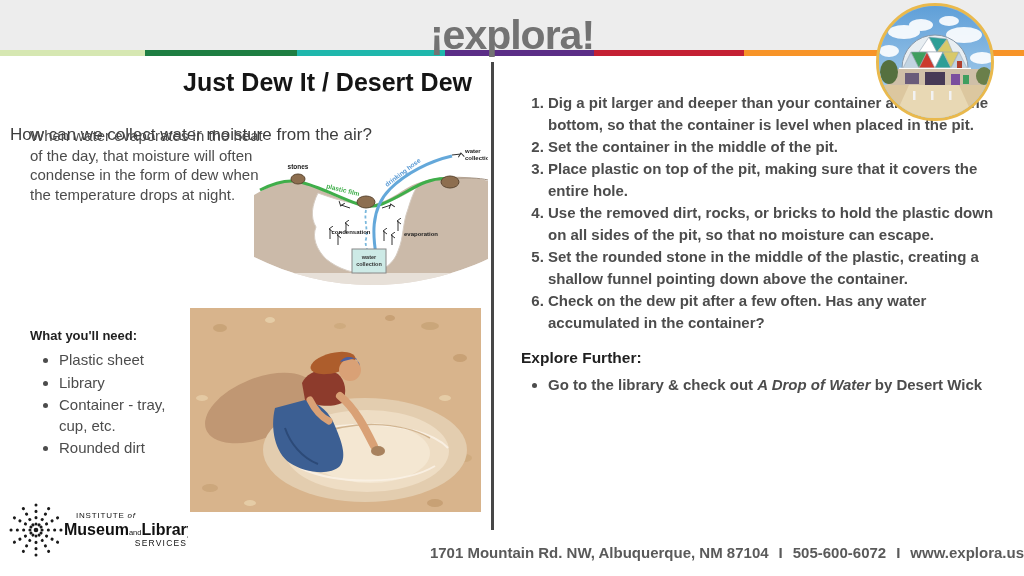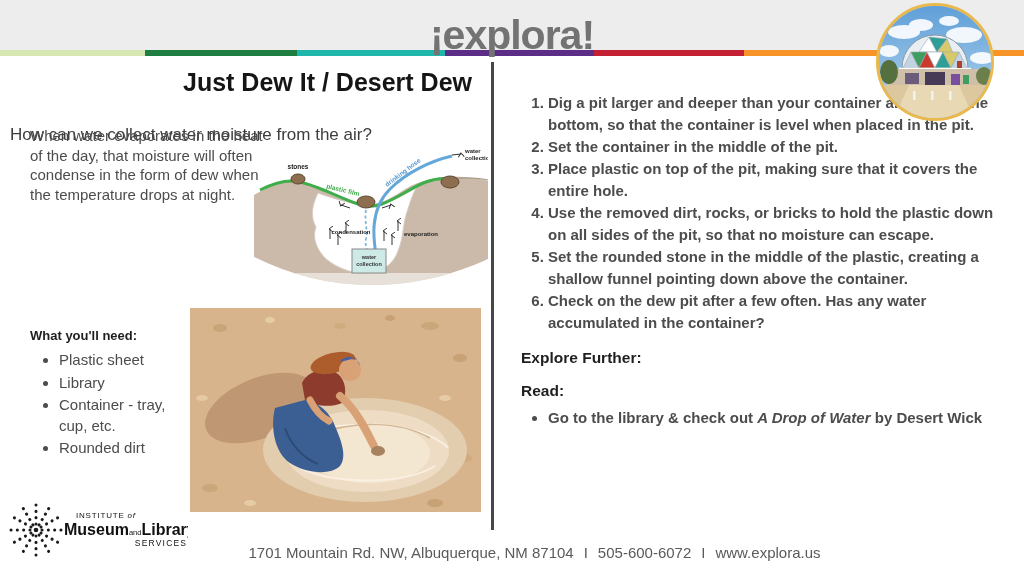--- a/index.html
+++ b/index.html
@@ -40,21 +40,21 @@
   
   .rcol{position:absolute;left:521px;top:92px;width:492px;font-size:15px;color:#4c4c4c;}
   .rc-h{font-weight:bold;font-size:15.5px;color:#1f1f1f;margin:0 0 7px 0;}
   .rcol ol,.rcol ul{margin:0;padding-left:27px;font-weight:bold;}
   .rcol li{line-height:22px;}
   .sec{margin-top:15px;}
   .book{font-style:italic;text-align:right;}
   
   .imls{position:absolute;left:6px;top:494px;}
   .footer{position:absolute;left:0;top:544px;width:1024px;box-sizing:border-box;padding-left:45px;
-        text-align:center;font-size:15px;font-weight:normal;color:#5a5a5a;}
+        text-align:right;font-size:15px;font-weight:bold;color:#5a5a5a;}
   .footer .sep{padding:0 10px;}
 </style>
 </head>
 <body>
 
 <div class="header"></div>
 <div class="stripe">
   <div class="s0"></div>
   <div class="s1"></div>
   <div class="s2"></div>
@@ -218,21 +218,20 @@
     <li>Dig a pit larger and deeper than your container and flatten the bottom, so that the container is level when placed in the pit.</li>
     <li>Set the container in the middle of the pit.</li>
     <li>Place plastic on top of the pit, making sure that it covers the entire hole.</li>
     <li>Use the removed dirt, rocks, or bricks to hold the plastic down on all sides of the pit, so that no moisture can escape.</li>
     <li>Set the rounded stone in the middle of the plastic, creating a shallow funnel pointing down above the container.</li>
     <li>Check on the dew pit after a few often. Has any water accumulated in the container?</li>
   </ol>
 
   <div class="rc-h sec">Explore Further:</div>
 
-  <div class="rc-h sec">Read:</div>
   <ul>
     <li><span>Go to the library &amp; check out </span><span class="book">A Drop of Water</span><span> by Desert Wick</span></li>
   </ul>
 </div>
 
 <div class="imls">
   <svg width="182" height="76" viewBox="0 0 182 76">
     <g stroke="#1a1a1a" stroke-width="3" stroke-linecap="round" stroke-dasharray="0.1 6.2">
       <line x1="36" y1="36" x2="58" y2="36"></line>
       <line x1="35" y1="39" x2="53" y2="49"></line>

